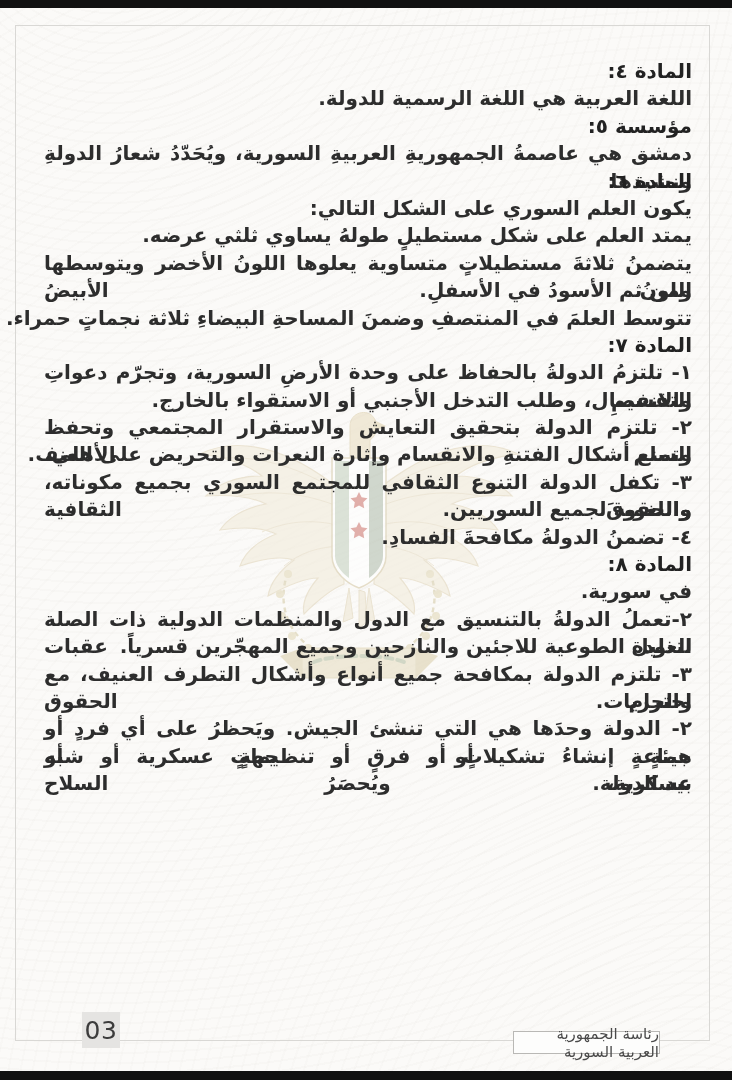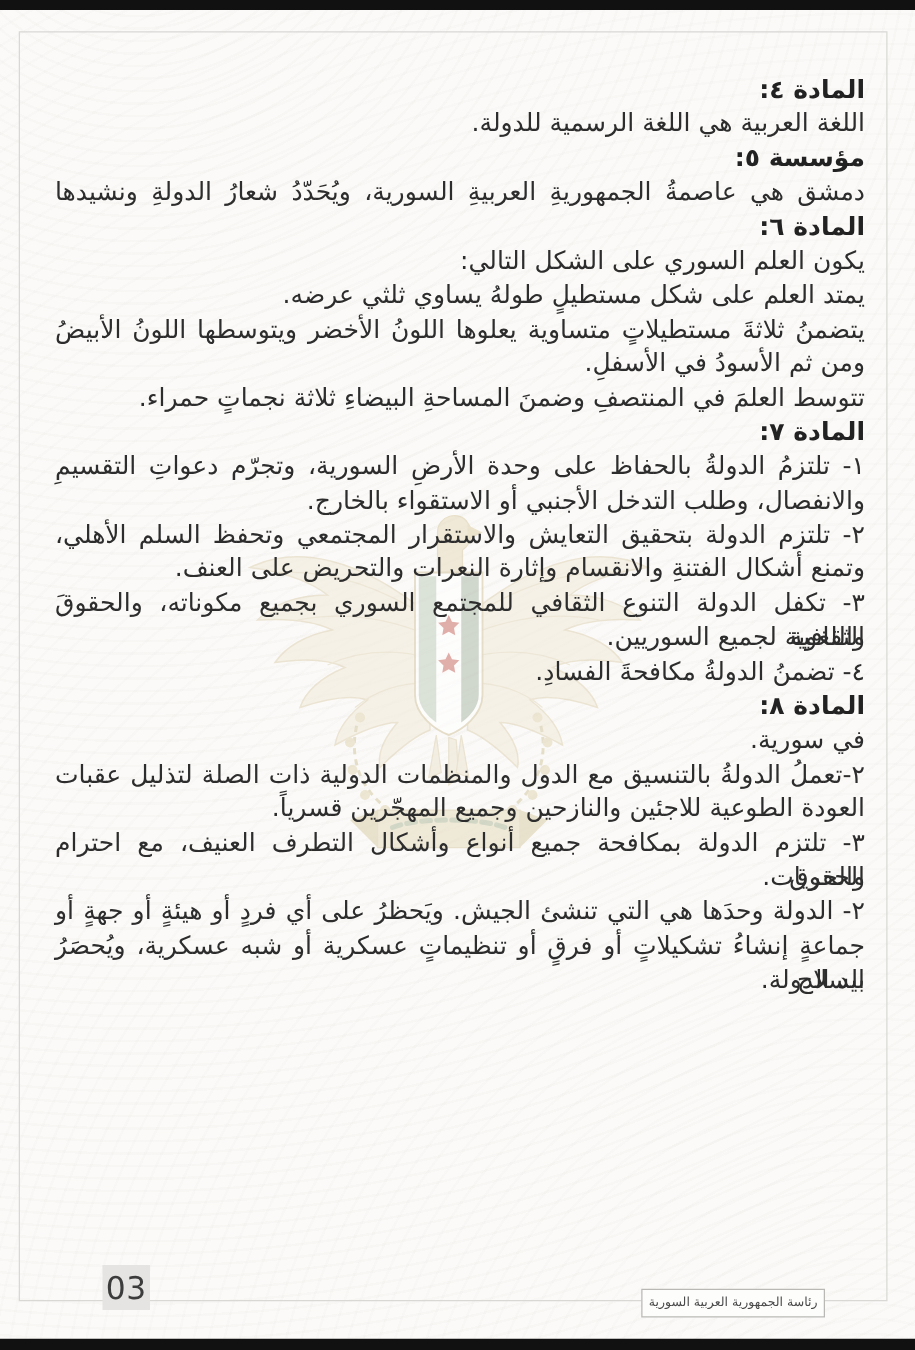--- a/index.html
+++ b/index.html
@@ -38,20 +38,21 @@
   .content{
     position:absolute;left:44px;top:58px;width:648px;
     direction:rtl;
     color:#2d2d2d;
     font-size:20px;
   }
   .line{
     height:27.4px;line-height:27.4px;
     text-align:right;
     white-space:nowrap;
+    font-weight:bold;
   }
   .line.justify{
     white-space:normal;
     text-align:justify;
     text-align-last:justify;
   }
   .line.heading{
     font-weight:bold;color:#222;
   }
   
@@ -61,21 +62,21 @@
     display:flex;align-items:center;justify-content:center;
     font-size:25px;color:#3c3c3c;letter-spacing:0.5px;
   }
   .footer-label{
     position:absolute;left:513px;top:1031px;width:147px;height:23px;
     background:#fdfdfc;
     border:1px solid #b9b8b5;
     box-sizing:border-box;
     display:flex;align-items:center;justify-content:center;
     direction:rtl;
-    font-size:10px;color:#4a4a4a;
+    font-size:15px;color:#4a4a4a;
   }
 </style>
 </head>
 <body>
 
 <div class="texture"></div>
 
 <div class="top-bar"></div>
 
 <div class="frame"></div>

